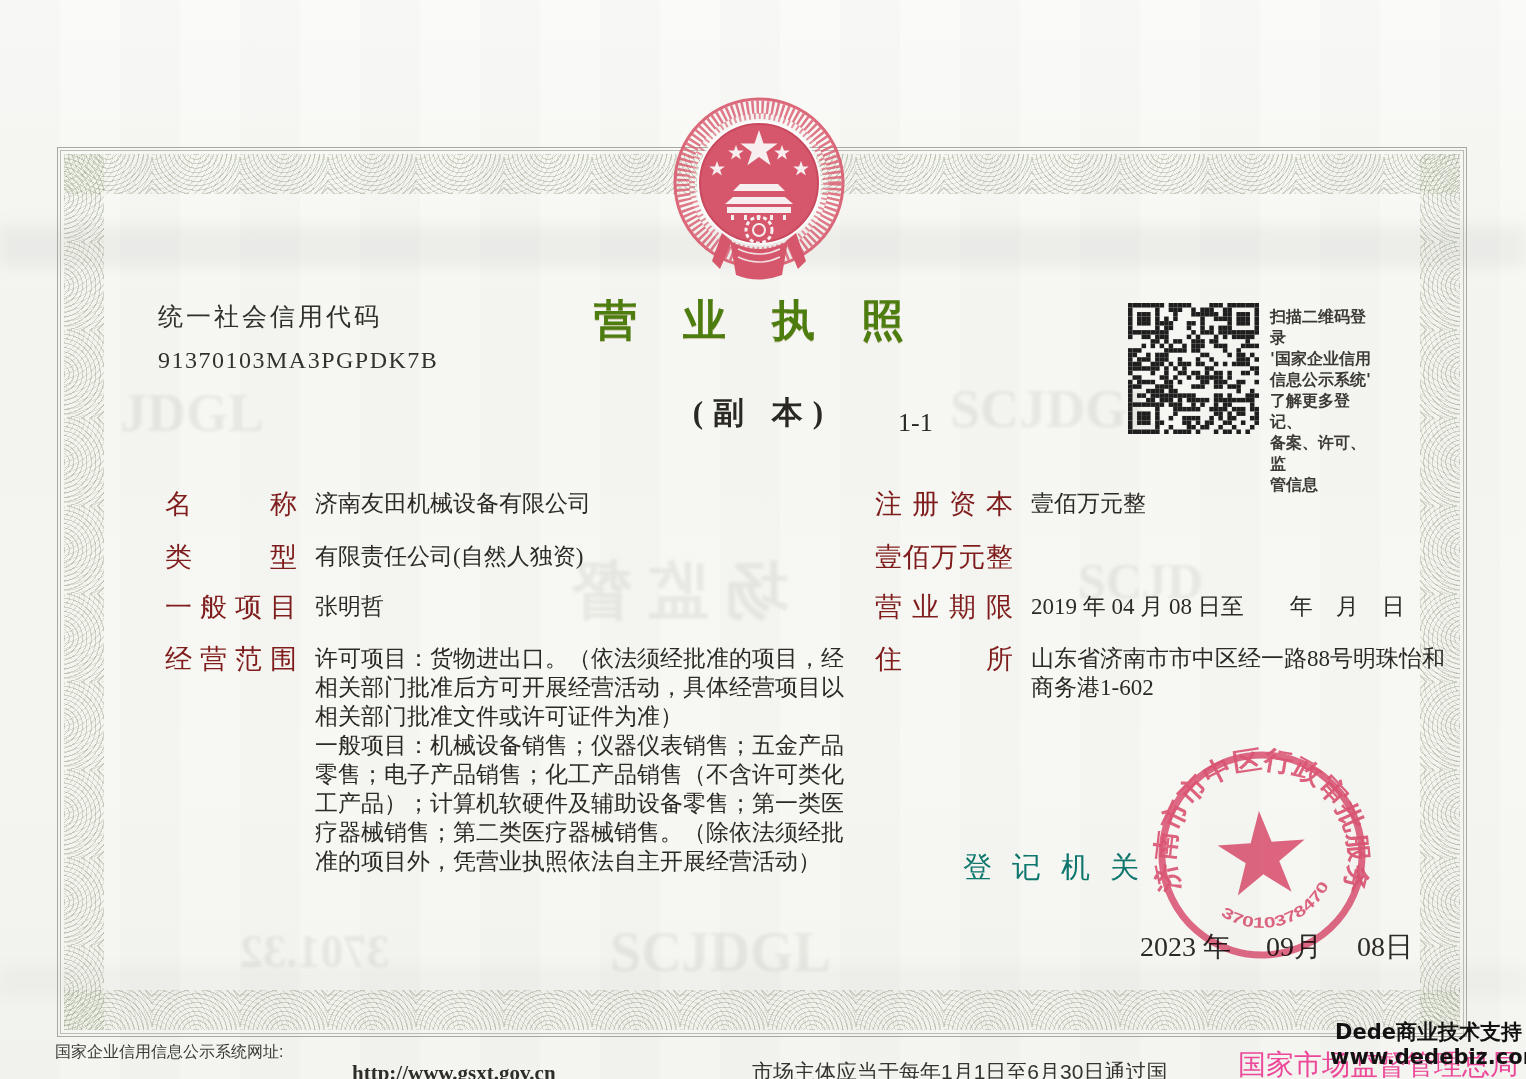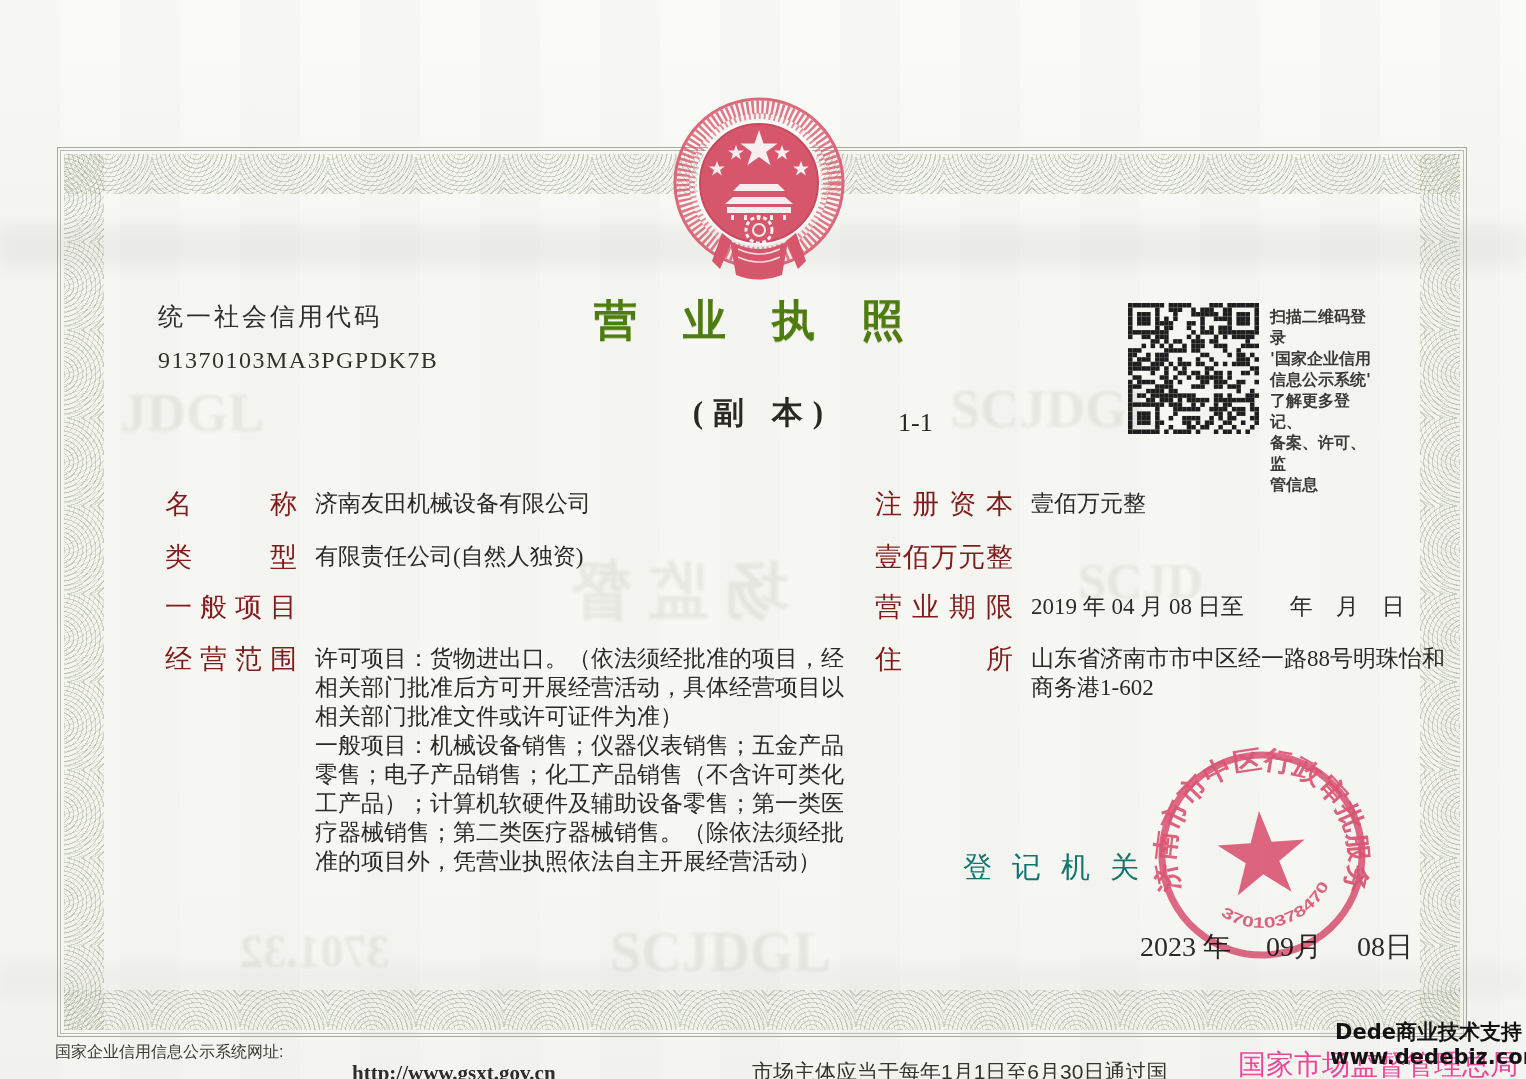--- a/index.html
+++ b/index.html
@@ -596,20 +596,21 @@
 <div class="row lcol" style="left:165px;top:486px;">
   <div class="lab">名称</div>
   <div class="val">济南友田机械设备有限公司</div>
 </div>
 <div class="row lcol" style="left:165px;top:539px;">
   <div class="lab">类型</div>
   <div class="val">有限责任公司(自然人独资)</div>
 </div>
 <div class="row lcol" style="left:165px;top:589px;">
   <div class="lab">一般项目</div>
+  <div class="val">张明哲</div>
 </div>
 <div class="row lcol" style="left:165px;top:641px;">
   <div class="lab">经营范围</div>
   <div class="val">许可项目：货物进出口。（依法须经批准的项目，经相关部门批准后方可开展经营活动，具体经营项目以相关部门批准文件或许可证件为准）
 一般项目：机械设备销售；仪器仪表销售；五金产品零售；电子产品销售；化工产品销售（不含许可类化工产品）；计算机软硬件及辅助设备零售；第一类医疗器械销售；第二类医疗器械销售。（除依法须经批准的项目外，凭营业执照依法自主开展经营活动）</div>
 </div>
 
 <div class="row rcol" style="left:875px;top:486px;">
   <div class="lab">注册资本</div>
   <div class="val">壹佰万元整</div>

